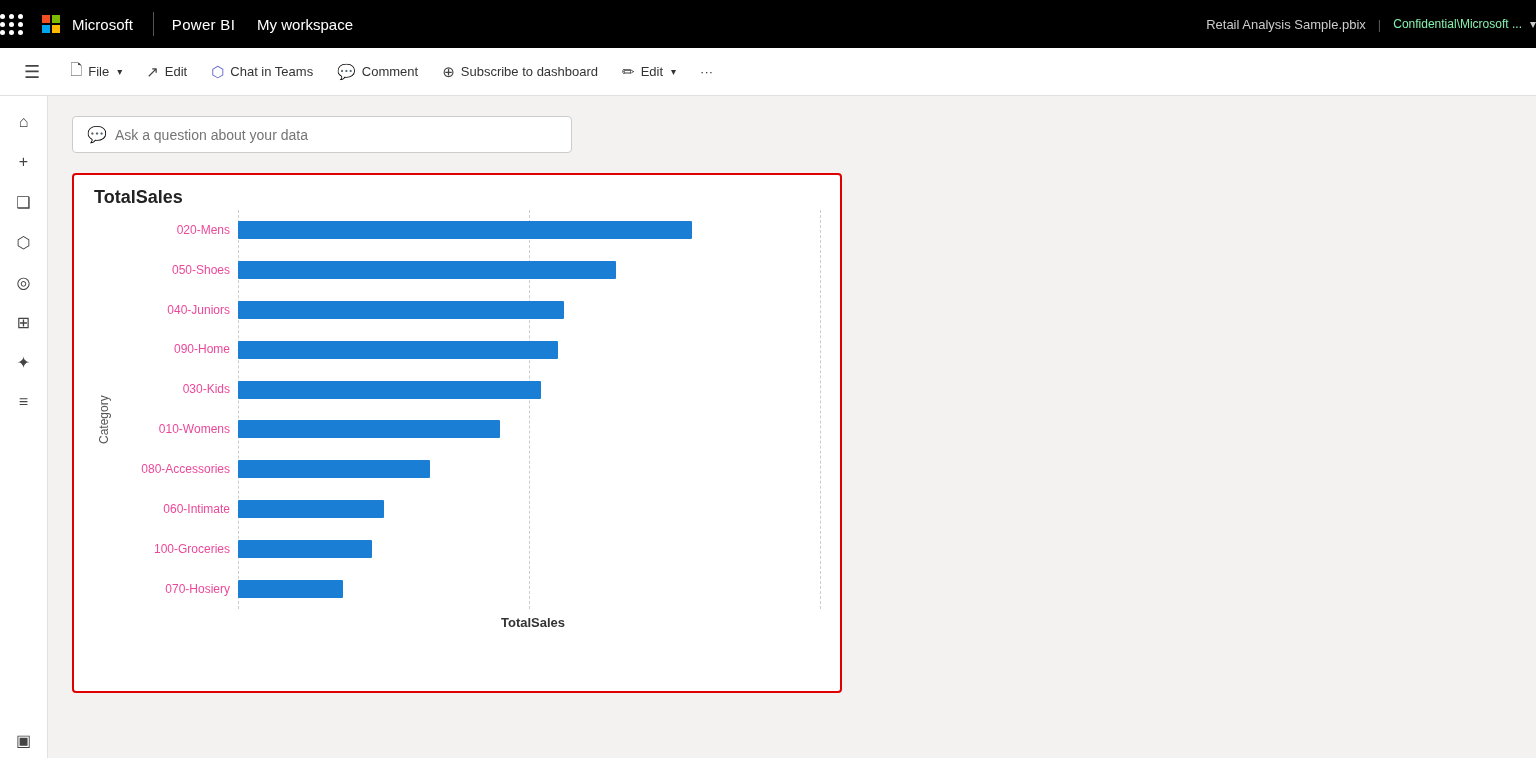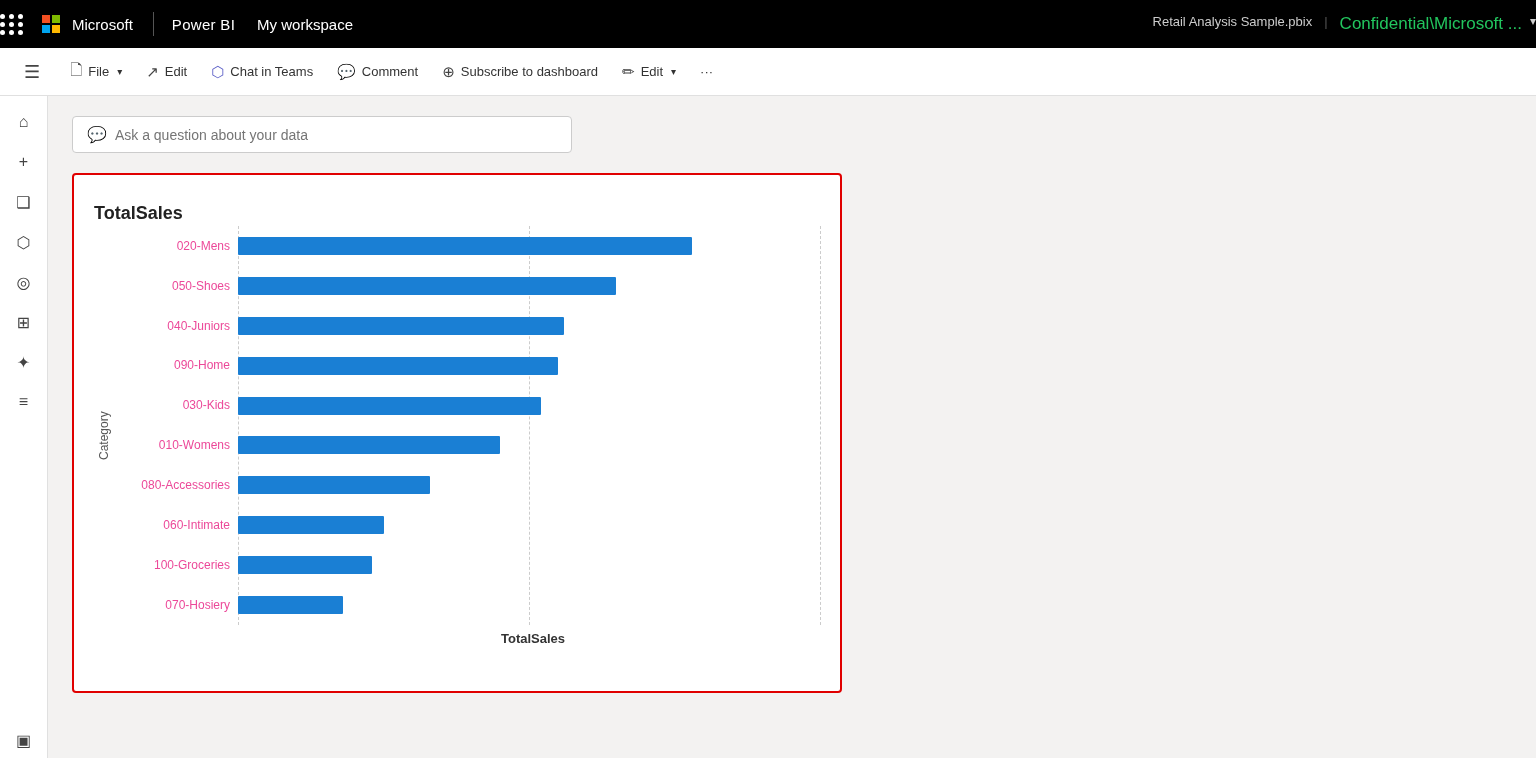--- a/index.html
+++ b/index.html
@@ -55,21 +55,21 @@
       display: flex;
       gap: 8px;
       font-size: 13px;
       color: #fff;
     }
     .topbar-right .file-name {
       font-size: 13px;
       color: #ccc;
     }
     .topbar-right .separator { color: #555; margin: 0 4px; }
-    .topbar-right .confidential { color: #22c55e; font-size: 17px; }
+    .topbar-right .confidential { color: #86efac; font-size: 12px; }
     .topbar-right .chevron { color: #ccc; font-size: 12px; cursor: pointer; }
 
     
     #toolbar {
       background: #fff;
       height: 48px;
       display: flex;
       align-items: center;
       padding: 0 16px;
       gap: 4px;
@@ -148,21 +148,21 @@
       flex: 1;
       background: transparent;
     }
     .qa-icon { font-size: 16px; color: #666; }
 
     
     .chart-card {
       background: #fff;
       border: 2px solid #e00000;
       border-radius: 4px;
-      padding: 28px 20px 16px 20px;
+      padding: 12px 20px 16px 20px;
       width: 770px;
       min-height: 520px;
     }
     .chart-title {
       font-size: 18px;
       font-weight: 600;
       color: #222;
       margin-bottom: 2px;
     }
     .chart-subtitle {

